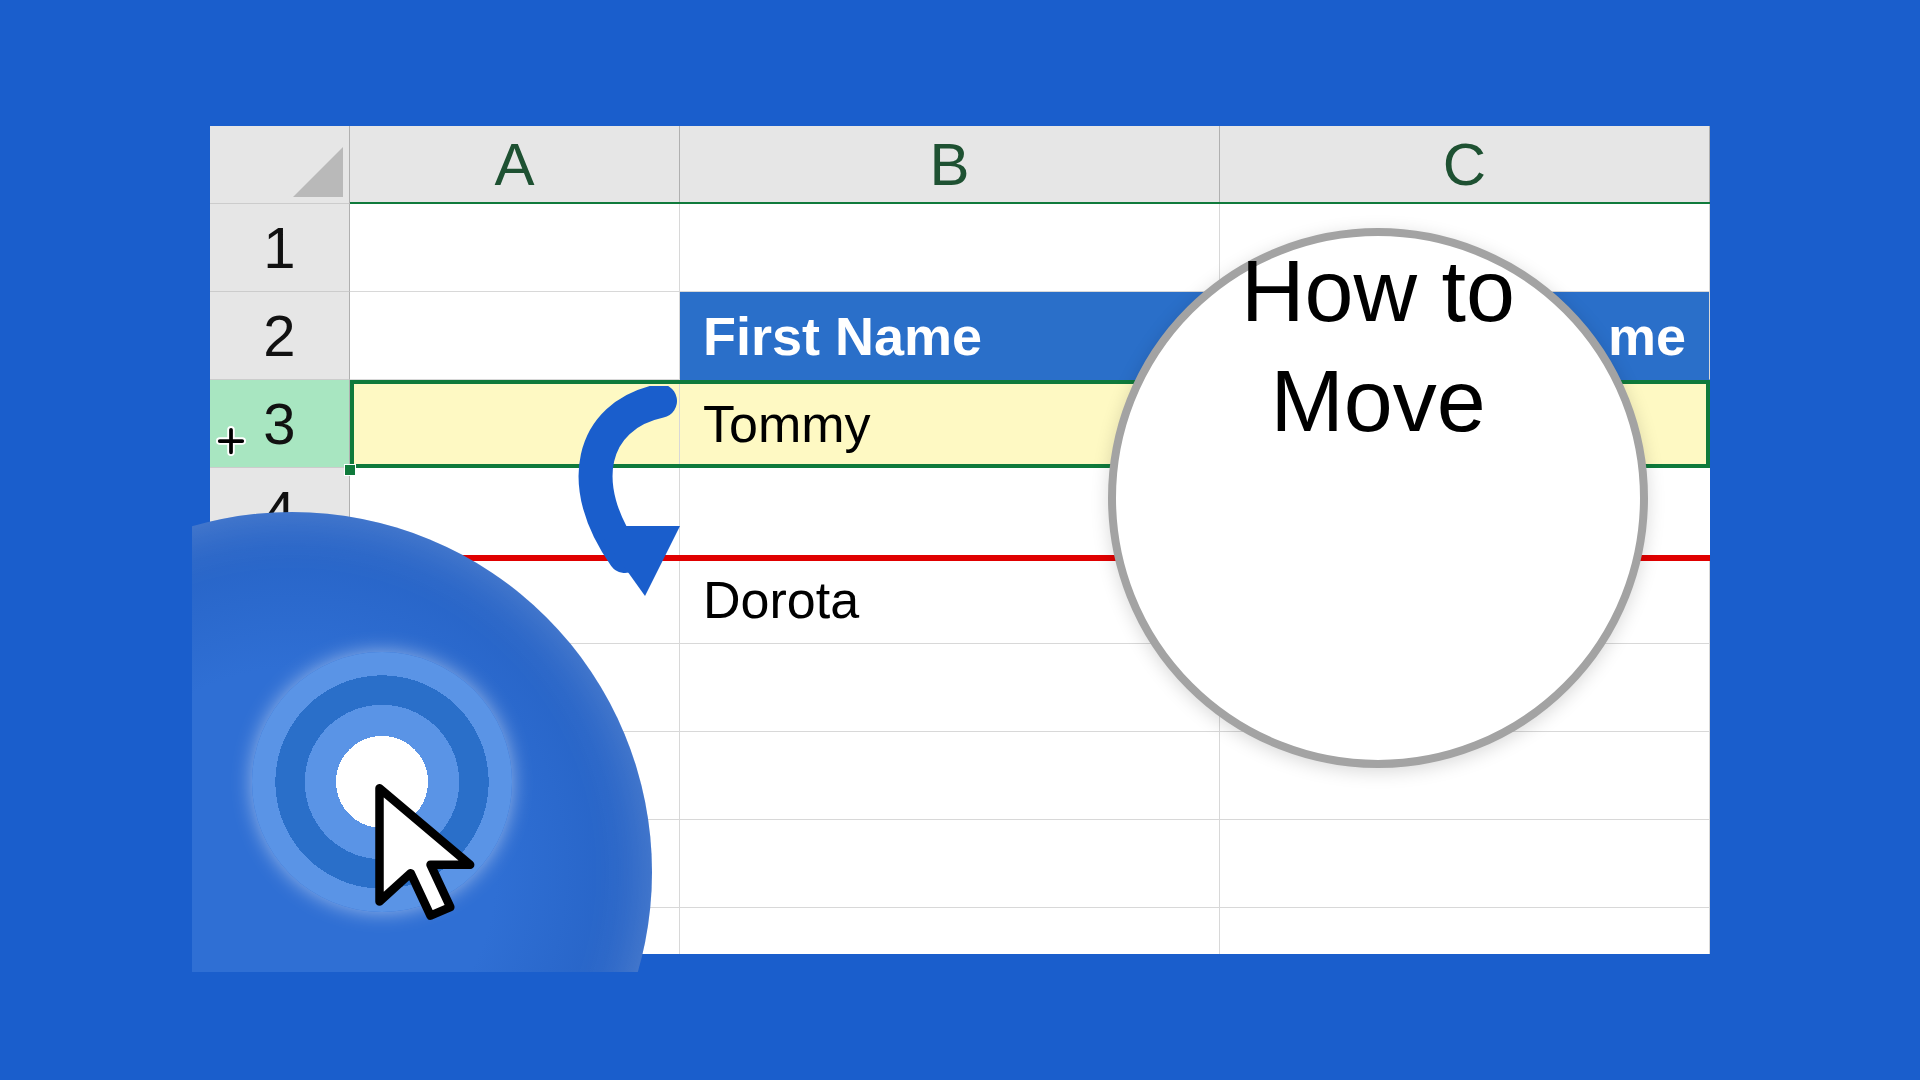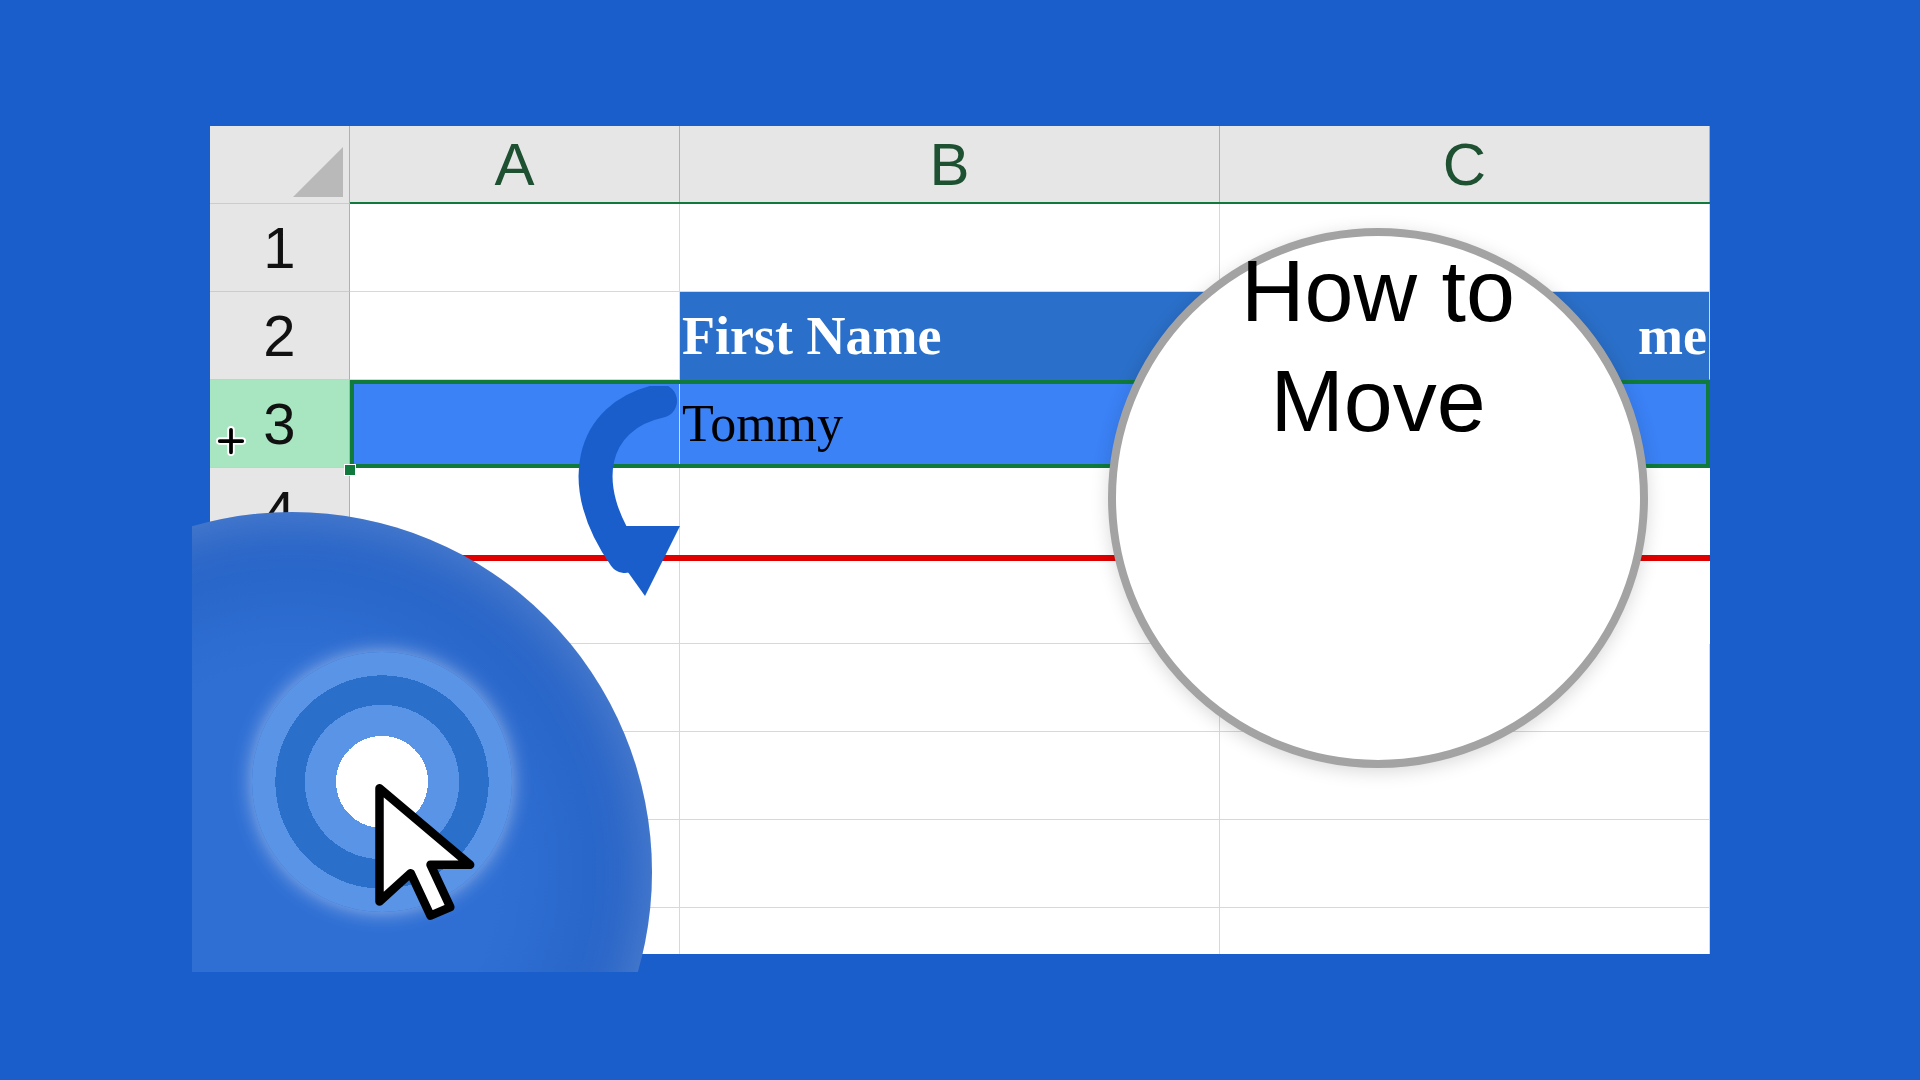--- a/index.html
+++ b/index.html
@@ -71,38 +71,37 @@
     display:flex;align-items:center;justify-content:center;
     font-size:58px; color:#111;
     position:relative;
   }
   .rowhead.selected { background:#a8e6c1; }
   .cell {
     height:88px;
     border-bottom:1px solid #d8d8d8;
     border-right:1px solid #d8d8d8;
     display:flex;align-items:center;
-    padding:0 2px;
+    padding:0 23px;
     font-size:52px;
     color:#000;
     background:#fff;
     position:relative;
-    font-family:Liberation Serif, serif;
   }
   .cell.col-a { width:330px; }
   .cell.col-b { width:540px; }
   .cell.col-c { width:490px; }
   .hdr-cell {
     background:#2a6fc9;
     color:#fff;
     font-weight:700;
     font-size:54px;
     border-bottom:1px solid #2a6fc9;
   }
-  .sel-cell { background:#3b82f6; }
+  .sel-cell { background:#fef9c3; }
   
   .green-top {
     position:absolute; left:140px; right:0; top:76px; height:4px;
     background:#0f7a3b;
   }
   
   .sel-outline {
     position:absolute;
     left:140px; right:0;
     top:254px; height:88px;
@@ -213,20 +212,21 @@
 
       <div class="body-row">
         <div class="rowhead">4</div>
         <div class="cell col-a"></div>
         <div class="cell col-c"></div>
       </div>
 
       <div class="body-row">
         <div class="rowhead">5</div>
         <div class="cell col-a"></div>
+        <div class="cell col-b">Dorota</div>
         <div class="cell col-c"></div>
       </div>
 
       <div class="body-row">
         <div class="rowhead" style="color:transparent;">.</div>
         <div class="cell col-a"></div>
         <div class="cell col-b"></div>
         <div class="cell col-c"></div>
       </div>
       <div class="body-row">

